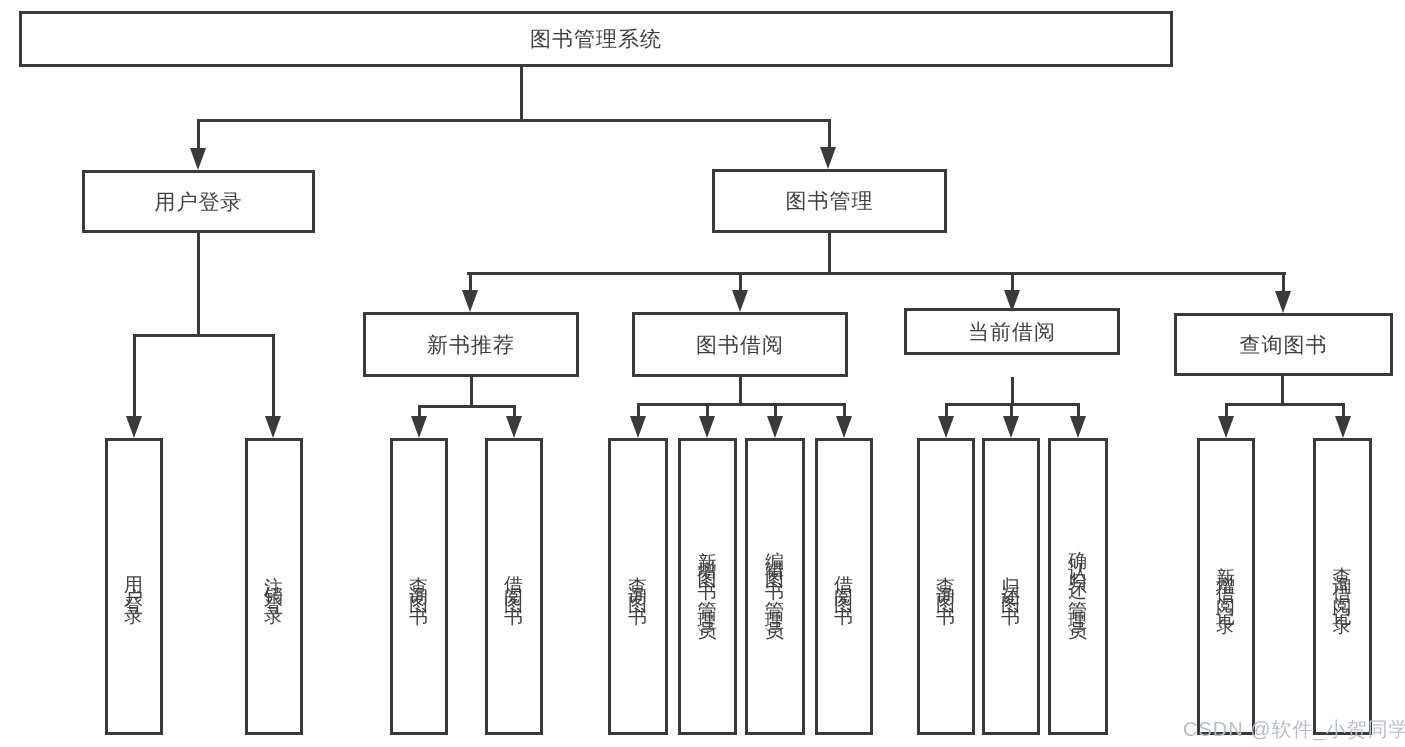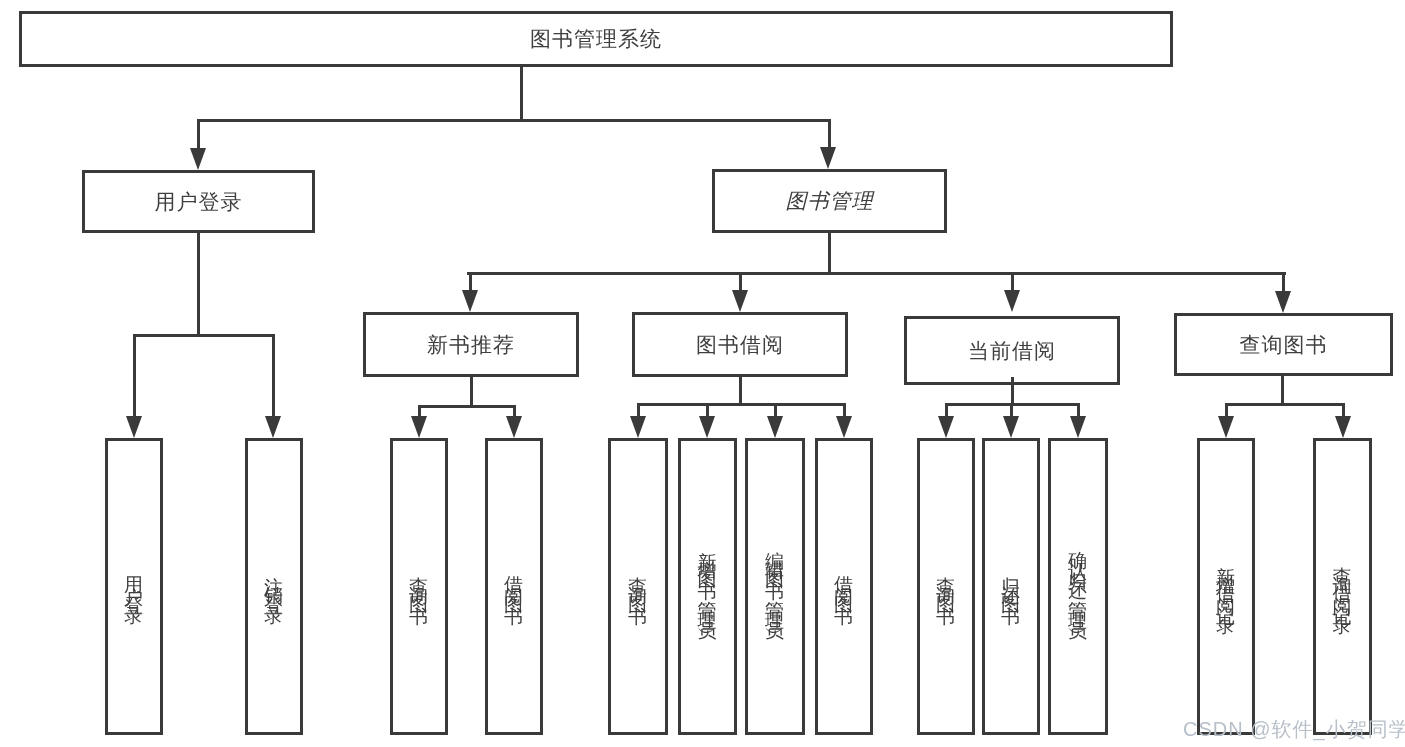--- a/index.html
+++ b/index.html
@@ -34,27 +34,27 @@
 </style>
 </head>
 <body>
 
 <div class="canvas">
 
   <div class="box" style="left:19px;top:11px;width:1154px;height:56px;">图书管理系统</div>
 
   <div class="box" style="left:82px;top:170px;width:233px;height:63px;">用户登录</div>
 
-  <div class="box" style="left:712px;top:169px;width:235px;height:64px;font-style:italic;">图书管理</div>
+  <div class="box" style="left:712px;top:169px;width:235px;height:64px;">图书管理</div>
 
   <div class="box" style="left:632px;top:312px;width:216px;height:65px;">图书借阅</div>
 
   <div class="box" style="left:363px;top:312px;width:216px;height:65px;">新书推荐</div>
 
-  <div class="box" style="left:904px;top:316px;width:216px;height:69px;">当前借阅</div>
+  <div class="box" style="left:904px;top:308px;width:216px;height:47px;">当前借阅</div>
 
   <div class="box" style="left:1174px;top:313px;width:219px;height:63px;">查询图书</div>
 
   <div class="box leaf" style="left:105px;top:438px;width:58px;height:297px;">用户登录</div>
 
   <div class="box leaf" style="left:245px;top:438px;width:58px;height:297px;">注销登录</div>
 
   <div class="box leaf" style="left:390px;top:438px;width:58px;height:297px;">查询图书</div>
 
   <div class="box leaf" style="left:485px;top:438px;width:58px;height:297px;">借阅图书</div>

